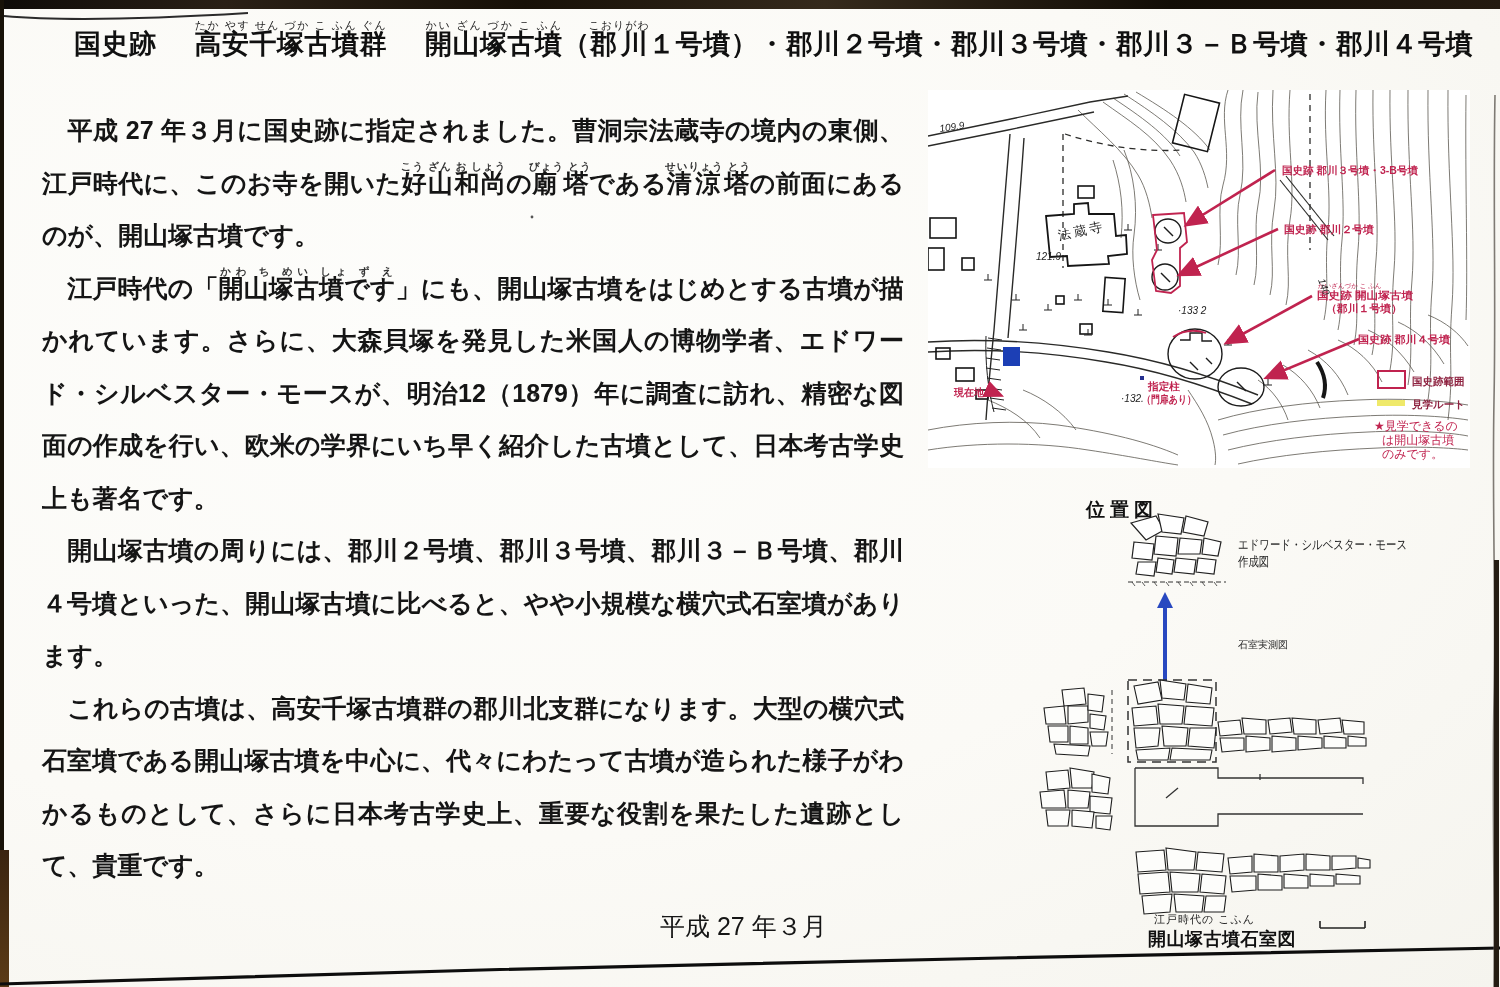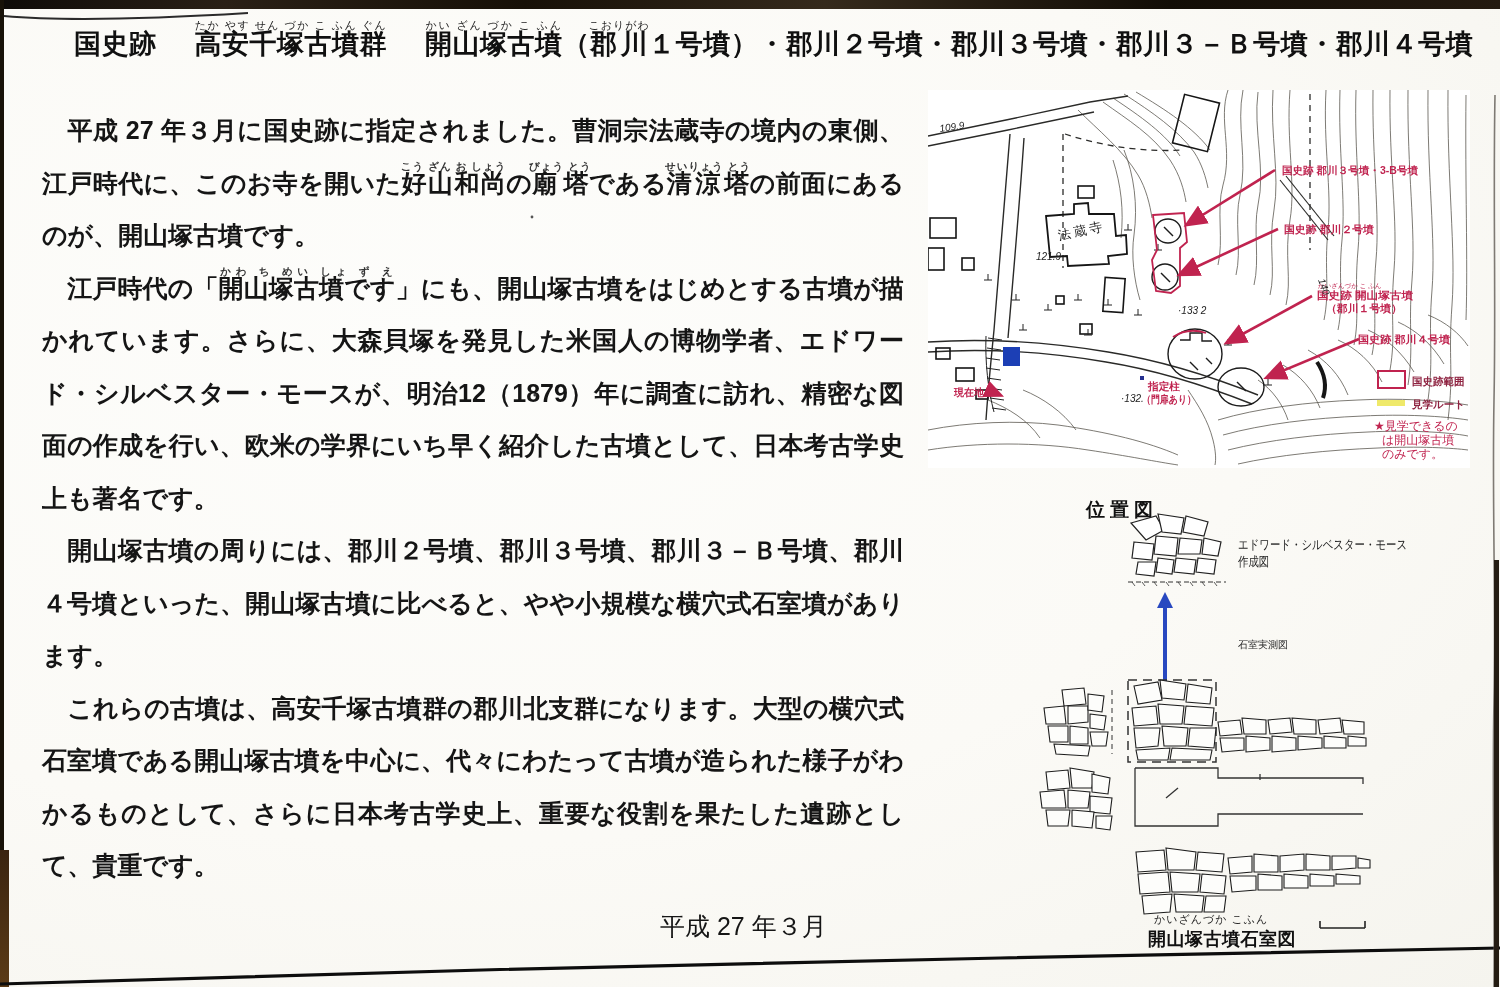--- a/index.html
+++ b/index.html
@@ -337,21 +337,21 @@
     </g>
 
     <g stroke="#222" stroke-width="1.6">
       <line x1="300" y1="262" x2="345" y2="262"></line>
       <line x1="300" y1="255" x2="300" y2="262"></line>
       <line x1="345" y1="255" x2="345" y2="262"></line>
     </g>
   </svg>
 
   <div class="fig-caption">
-    <span class="fig-ruby">かいざんづか こふん</span>
+    <span class="fig-ruby">江戸時代の こふん</span>
     <span class="fig-main">開山塚古墳石室図</span>
   </div>
 
   <div class="top-bar"></div>
   <div class="left-edge"></div>
   <div class="left-brown"></div>
   <svg class="artifacts" width="1500" height="987" viewBox="0 0 1500 987">
     <path d="M4,16 C60,21 150,19 248,13" stroke="#2b2b2b" stroke-width="2" fill="none"></path>
     <path d="M0,984 C300,974 700,964 1000,958 C1200,955 1400,950 1500,948" stroke="#0d0d0d" stroke-width="3.2" fill="none"></path>
     <path d="M1495,95 C1493,200 1496,300 1494,400 C1492,500 1496,600 1494,700 C1492,800 1495,900 1494,987" stroke="#56504a" stroke-width="1.6" fill="none" opacity="0.75"></path>

